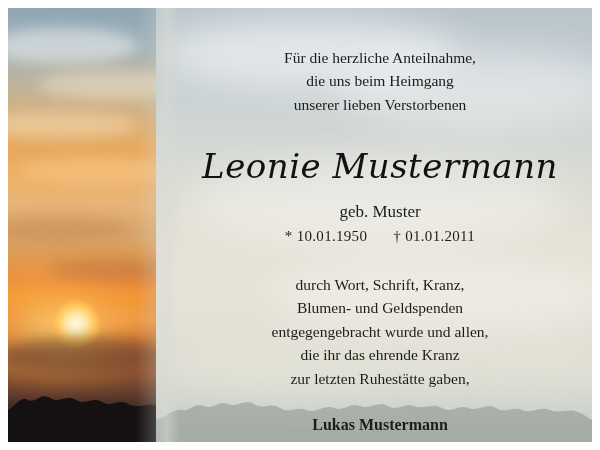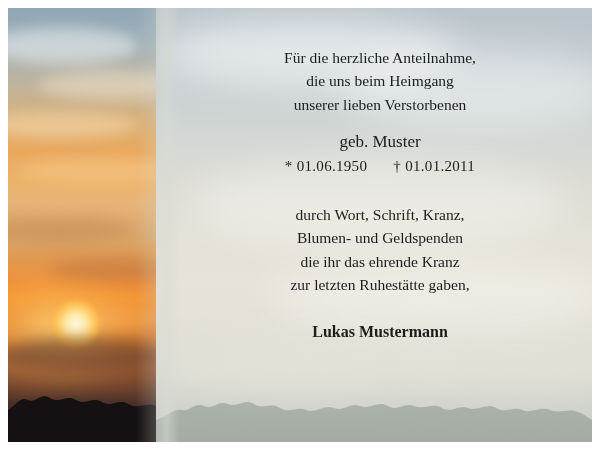--- a/index.html
+++ b/index.html
@@ -244,34 +244,36 @@
   <div class="feather"></div>
 
   <div class="text-area">
 
     <div class="intro">
       <span class="line">Für die herzliche Anteilnahme,</span>
       <span class="line">die uns beim Heimgang</span>
       <span class="line">unserer lieben Verstorbenen</span>
     </div>
 
+    <div class="name">Leonie Mustermann</div>
 
     <div class="born">geb. Muster</div>
 
     <div class="dates">
       <span>*</span>
-      <span>01.06.1950</span>
+      <span>10.01.1950</span>
       <span class="sep"></span>
       <span>†</span>
       <span>01.01.2011</span>
     </div>
 
     <div class="body-text">
       <span class="line">durch Wort, Schrift, Kranz,</span>
       <span class="line">Blumen- und Geldspenden</span>
+      <span class="line">entgegengebracht wurde und allen,</span>
       <span class="line">die ihr das ehrende Kranz</span>
       <span class="line">zur letzten Ruhestätte gaben,</span>
     </div>
 
     <div class="signer">Lukas Mustermann</div>
 
   </div>
 </div>
 
 </body></html>

